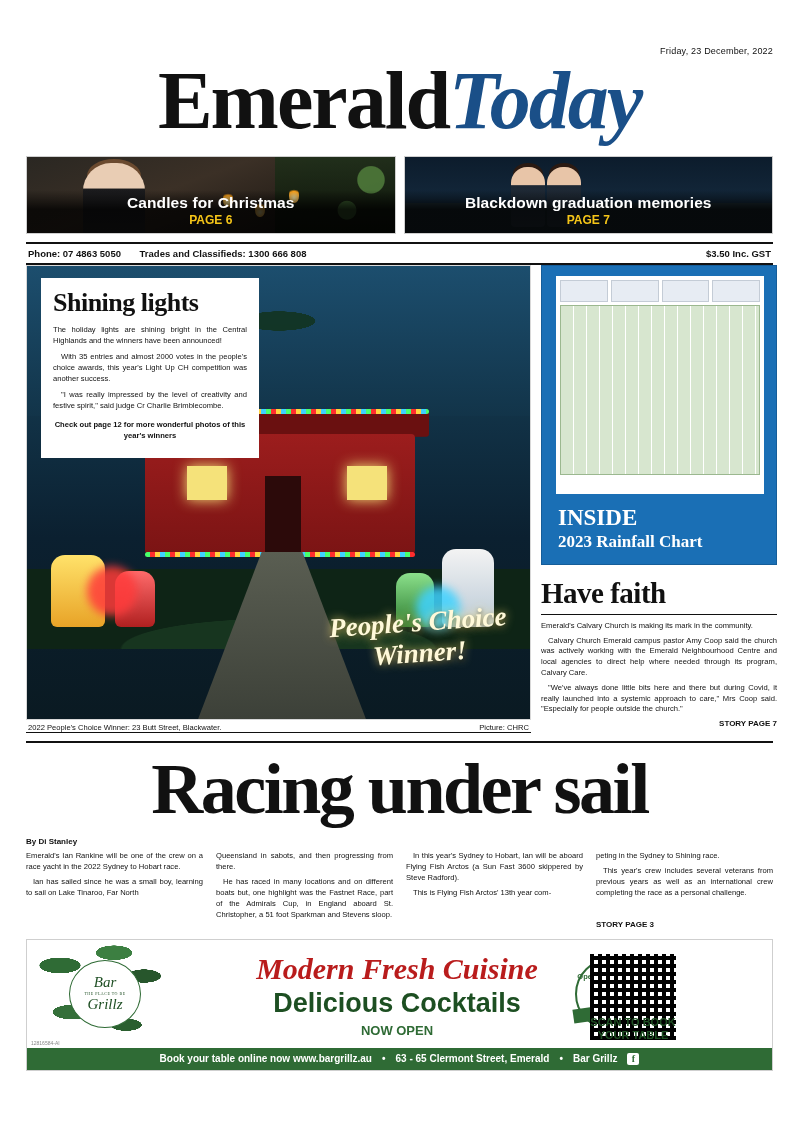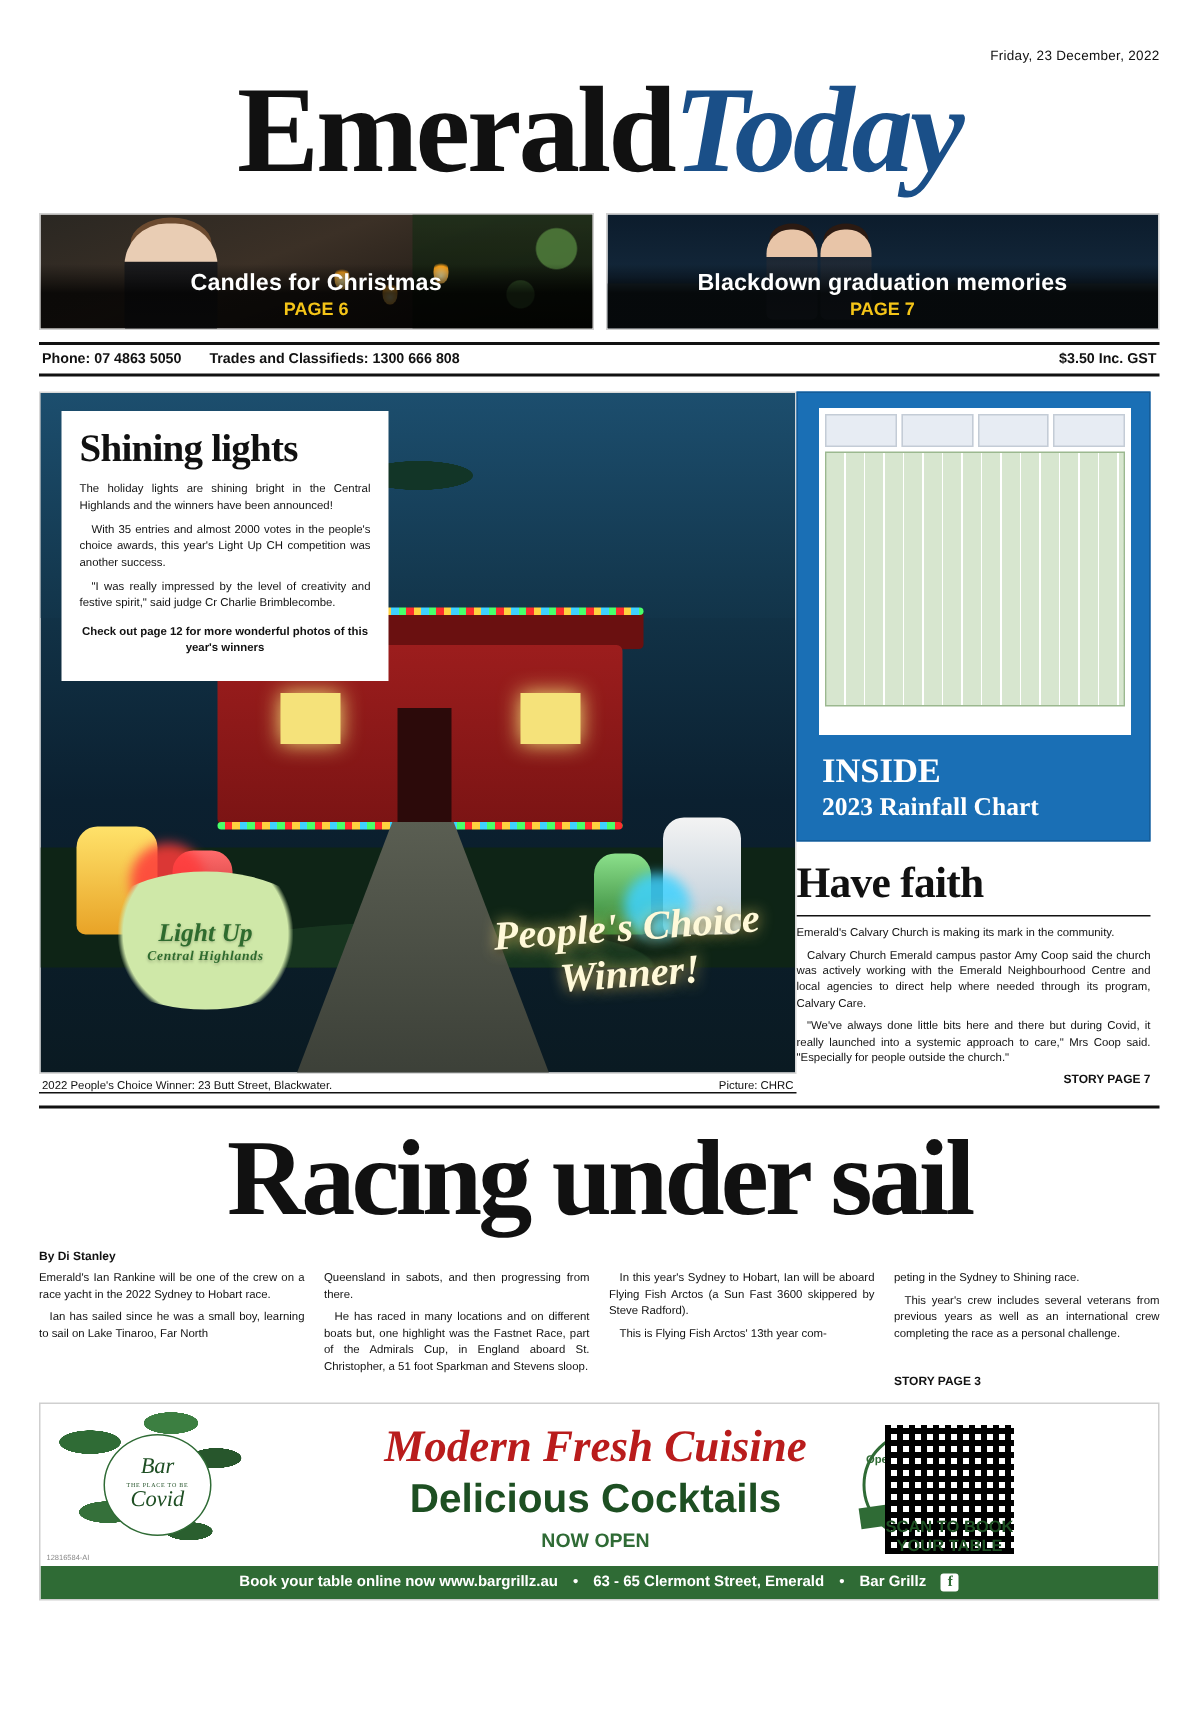--- a/index.html
+++ b/index.html
@@ -11,21 +11,21 @@
     color: #111;
     overflow: hidden;
     position: relative;
   }
   .page { position:relative; width:799px; height:1140px; padding: 0 26px; }
 
   
   .dateline {
     text-align: right;
     font-size: 9px;
-    padding-top: 32px;
+    padding-top: 46px;
     letter-spacing: .2px;
     color:#111;
   }
 
   
   .masthead {
     text-align:center;
     margin-top: 6px;
     line-height: .95;
     white-space: nowrap;
@@ -94,21 +94,21 @@
 
   
   .contactbar {
     display:flex; justify-content:space-between; align-items:center;
     border-top: 2px solid #111; border-bottom: 2px solid #111;
     margin-top: 8px; padding: 4px 2px; font-size: 9.5px; font-weight:600;
   }
   .contactbar .left span { margin-right: 16px; }
 
   
-  .main { display:flex; margin-top: 10px; }
+  .main { display:flex; gap: 10px; }
   .col-left { width: 505px; }
   .col-right { width: 236px; }
 
   
   .lead {
     position:relative; width:505px; height:455px; overflow:hidden;
     background: linear-gradient(180deg, #0f2a3d 0%, #123449 30%, #0b2030 60%, #0a1a22 100%);
     border:1px solid #d8d8d8;
   }
   .lead .sky { position:absolute; left:0; right:0; top:0; height:150px;
@@ -351,24 +351,20 @@
         <div class="glowblob" style="right:70px; top:320px; width:44px; height:44px; background:#3fd2ff;"></div>
 
         <div class="storybox">
           <h2>Shining lights</h2>
           <p>The holiday lights are shining bright in the Central Highlands and the winners have been announced!</p>
           <p class="ind">With 35 entries and almost 2000 votes in the people's choice awards, this year's Light Up CH competition was another success.</p>
           <p class="ind">"I was really impressed by the level of creativity and festive spirit," said judge Cr Charlie Brimblecombe.</p>
           <p class="bold">Check out page 12 for more wonderful photos of this year's winners</p>
         </div>
 
-        <div class="badge">
-          <div class="b1">Light Up</div>
-          <div class="b2">Central Highlands</div>
-        </div>
 
         <div class="pcwinner">
           <div class="l1">People's Choice</div>
           <div class="l2">Winner!</div>
         </div>
       </div>
 
       <div class="photocap">
         <span>2022 People's Choice Winner: 23 Butt Street, Blackwater.</span>
         <span>Picture: CHRC</span>
@@ -425,21 +421,21 @@
       <p class="ind">This year's crew includes several veterans from previous years as well as an international crew completing the race as a personal challenge.</p>
       <div class="story">STORY PAGE 3</div>
     </div>
   </div>
 
   <div class="ad">
     <div class="leaves"></div>
     <div class="logo">
       <div class="l1">Bar</div>
       <div class="l2">THE PLACE TO BE</div>
-      <div class="l3">Covid</div>
+      <div class="l3">Grillz</div>
     </div>
     <div class="adtext">
       <div class="a1">Modern Fresh Cuisine</div>
       <div class="a2">Delicious Cocktails</div>
       <div class="a3">NOW OPEN</div>
     </div>
     <div class="openbadge">
       <span>Open Wednesday - Sunday</span>
       <div class="band">11am-Late</div>
     </div>

